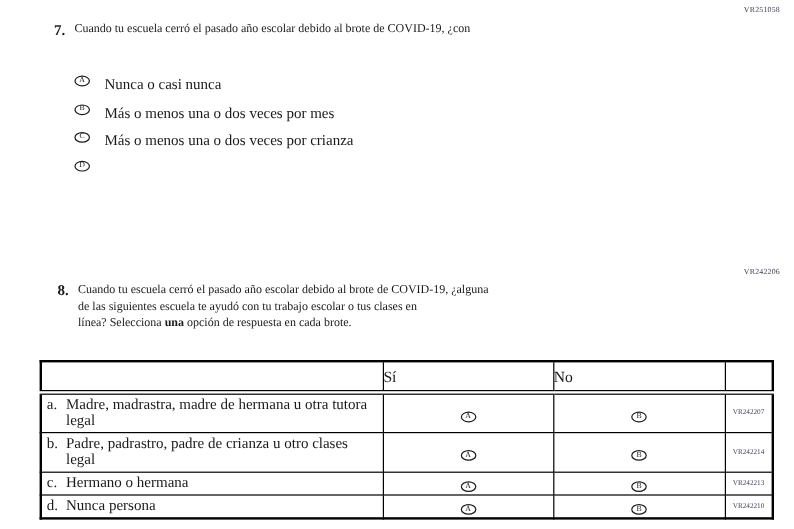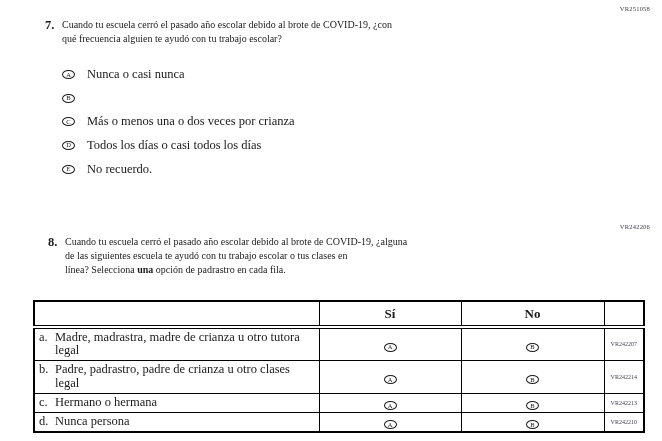--- a/index.html
+++ b/index.html
@@ -36,21 +36,21 @@
     font-size:10px;
     line-height:14px;
   }
   .qline{white-space:nowrap;}
   .options{
     position:absolute;
     top:63px;left:62px;
   }
   .option-row{
     display:flex;
-    align-items:center;
+    align-items:flex-start;
     height:23.6px;
   }
   .bubble{
     width:13px;height:9px;
     flex:0 0 13px;
     border:1px solid #1a1a1a;
     border-radius:50%;
     display:flex;align-items:center;justify-content:center;
     font-size:6.5px;
     line-height:1;
@@ -75,22 +75,22 @@
     padding:0;
     box-sizing:border-box;
   }
   col.c-label{width:285px;}
   col.c-yes{width:142px;}
   col.c-no{width:143px;}
   col.c-code{width:40px;}
   tr.head th{
     height:26px;
     font-size:13px;
-    font-weight:bold;
-    text-align:center;
+    font-weight:normal;
+    text-align:left;
     vertical-align:middle;
     border-bottom:4px double #000;
   }
   td.sep-thick{border-left:2.5px solid #000;}
   tr.row-tall td{height:33px;}
   tr.row-short td{height:16px;}
   td.label-cell{vertical-align:middle;}
   .label-flex{
     display:flex;
     padding:1px 2px 1px 4px;
@@ -112,54 +112,49 @@
 <body>
 
 <div class="page">
 
   <div class="vr-code" id="q7-code">VR251058</div>
 
   <div class="question" id="q7">
     <div class="qnum">7.</div>
     <div class="qtext">
       <div class="qline">Cuando tu escuela cerró el pasado año escolar debido al brote de COVID-19, ¿con</div>
-      <div class="qline">qué frecuencia alguien te ayudó con tu trabajo escolar?</div>
     </div>
   </div>
 
   <div class="options">
     <div class="option-row">
       <span class="bubble">A</span>
       <span class="option-label">Nunca o casi nunca</span>
     </div>
     <div class="option-row">
       <span class="bubble">B</span>
+      <span class="option-label">Más o menos una o dos veces por mes</span>
     </div>
     <div class="option-row">
       <span class="bubble">C</span>
       <span class="option-label">Más o menos una o dos veces por crianza</span>
     </div>
     <div class="option-row">
       <span class="bubble">D</span>
-      <span class="option-label">Todos los días o casi todos los días</span>
-    </div>
-    <div class="option-row">
-      <span class="bubble">E</span>
-      <span class="option-label">No recuerdo.</span>
     </div>
   </div>
 
   <div class="vr-code" id="q8-code">VR242206</div>
 
   <div class="question" id="q8">
     <div class="qnum">8.</div>
     <div class="qtext">
       <div class="qline">Cuando tu escuela cerró el pasado año escolar debido al brote de COVID-19, ¿alguna</div>
       <div class="qline">de las siguientes escuela te ayudó con tu trabajo escolar o tus clases en</div>
-      <div class="qline"><span>línea? Selecciona </span><b>una</b><span> opción de padrastro en cada fila.</span></div>
+      <div class="qline"><span>línea? Selecciona </span><b>una</b><span> opción de respuesta en cada brote.</span></div>
     </div>
   </div>
 
   <table class="grid">
     <colgroup>
       <col class="c-label">
         <col class="c-yes">
         <col class="c-no">
         <col class="c-code">
     </colgroup>
@@ -167,21 +162,21 @@
         <tr class="head">
       <th></th>
       <th class="sep-thick">Sí</th>
       <th>No</th>
       <th></th>
     </tr>
     <tr class="row-tall">
       <td class="label-cell">
         <div class="label-flex">
           <span class="row-letter">a.</span>
-          <span class="row-text">Madre, madrastra, madre de crianza u otro tutora legal</span>
+          <span class="row-text">Madre, madrastra, madre de hermana u otra tutora legal</span>
         </div>
       </td>
       <td class="bubble-cell sep-thick"><span class="bubble">A</span></td>
       <td class="bubble-cell"><span class="bubble">B</span></td>
       <td class="code-cell">VR242207</td>
     </tr>
     <tr class="row-tall">
       <td class="label-cell">
         <div class="label-flex">
           <span class="row-letter">b.</span>

